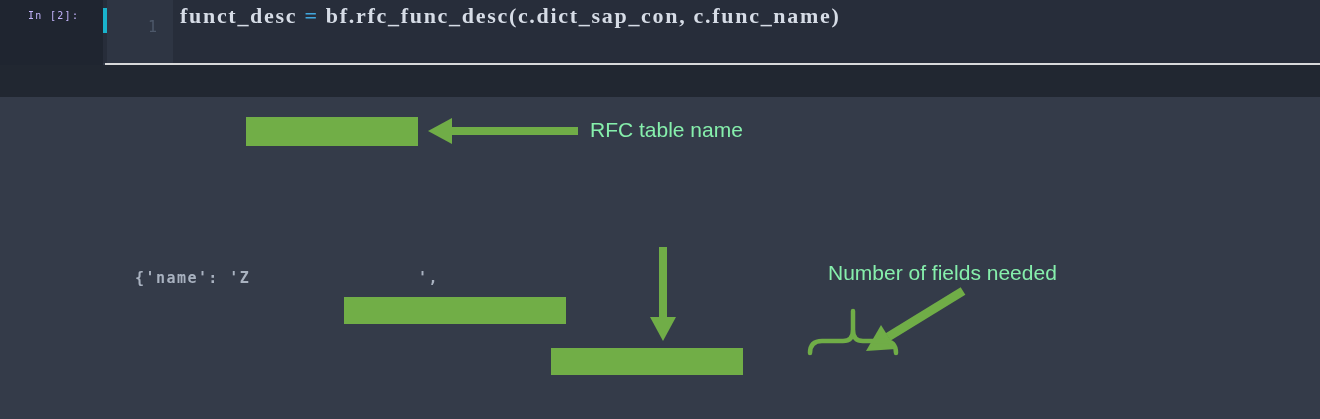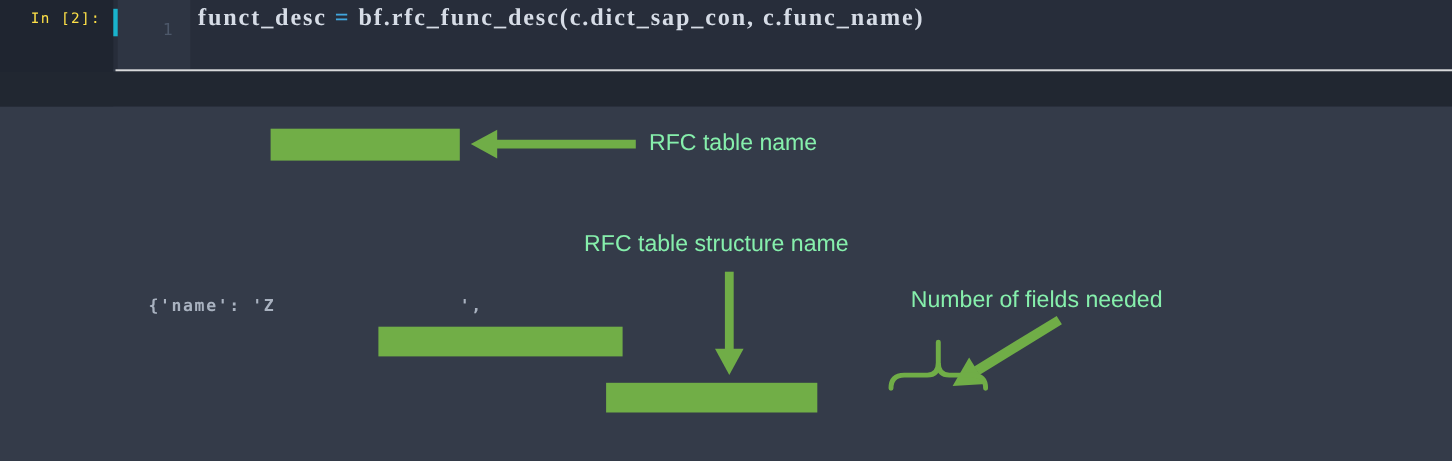--- a/index.html
+++ b/index.html
@@ -1,22 +1,22 @@
 <!DOCTYPE html>
 <html><head>
 <meta charset="utf-8">
 <style>
   html,body{margin:0;padding:0;background:#343b49;}
   #screen{position:relative;width:1320px;height:419px;overflow:hidden;
           background:#343b49;font-family:"Liberation Sans",sans-serif;}
   
   .cell-input{position:absolute;left:0;top:0;width:1320px;height:63px;background:#272d3a;}
   .prompt-col{position:absolute;left:0;top:0;width:103px;height:97px;background:#1f2530;}
-  .prompt{position:absolute;left:28px;top:10px;color:#fde047;
-          font-family:"DejaVu Sans Mono",monospace;font-size:13px;letter-spacing:1.3px;white-space:pre;}
+  .prompt{position:absolute;left:28px;top:10px;color:#c4b5fd;
+          font-family:"DejaVu Sans Mono",monospace;font-size:10px;letter-spacing:1.3px;white-space:pre;}
   .sel-bar{position:absolute;left:103px;top:8px;width:4px;height:25px;background:#19b3cc;}
   .gutter{position:absolute;left:107px;top:0;width:66px;height:63px;background:#2e3543;}
   .lineno{position:absolute;left:107px;top:18px;width:50px;text-align:right;color:#4d586a;
           font-family:"DejaVu Sans Mono",monospace;font-size:15px;}
   .code-line{position:absolute;left:180px;top:5px;white-space:pre;
              font-family:Liberation Serif, serif;font-size:22px;font-weight:bold;
              letter-spacing:1.7px;color:#d6dce6;line-height:22px;}
   .code-op{color:#41a6dd;}
   .cell-border{position:absolute;left:105px;top:63px;width:1215px;height:2px;background:#d8d9da;}
   
@@ -83,16 +83,15 @@
       <line x1="963" y1="291" x2="888" y2="337" stroke="#70ad47" stroke-width="9"></line>
       <polygon points="866,351 881,325 896,349" fill="#70ad47"></polygon>
     </g>
     <g>
       <path d="M 810 353 Q 810 341 822 341 L 843 341 Q 853 341 853 330 Q 853 341 863 341 L 884 341 Q 896 341 896 353" fill="none" stroke="#70ad47" stroke-width="4.5" stroke-linecap="round"></path>
       <line x1="853" y1="330" x2="853" y2="311" stroke="#70ad47" stroke-width="4.5" stroke-linecap="round"></line>
     </g>
   </svg>
 
   <div class="g-label" style="left:590px;top:118px;">RFC table name</div>
-  <div class="g-label" style="left:531px;top:210px;">RFC table structure name</div>
   <div class="g-label" style="left:828px;top:261px;">Number of fields needed</div>
 
 </div>
 
 </body></html>

